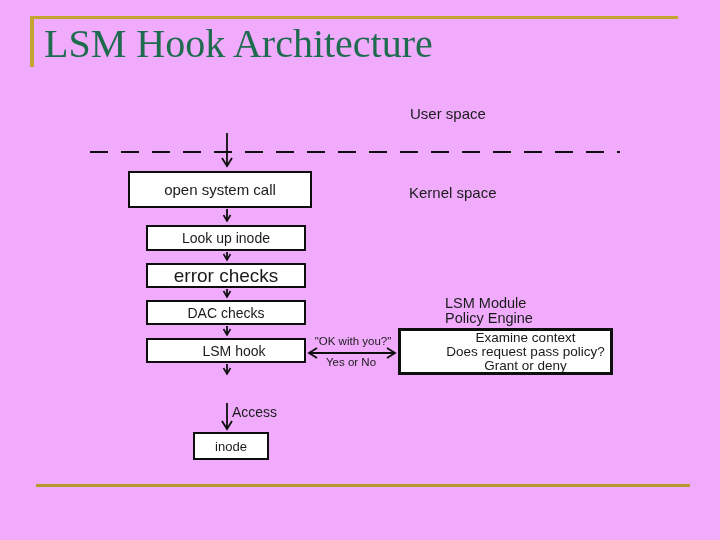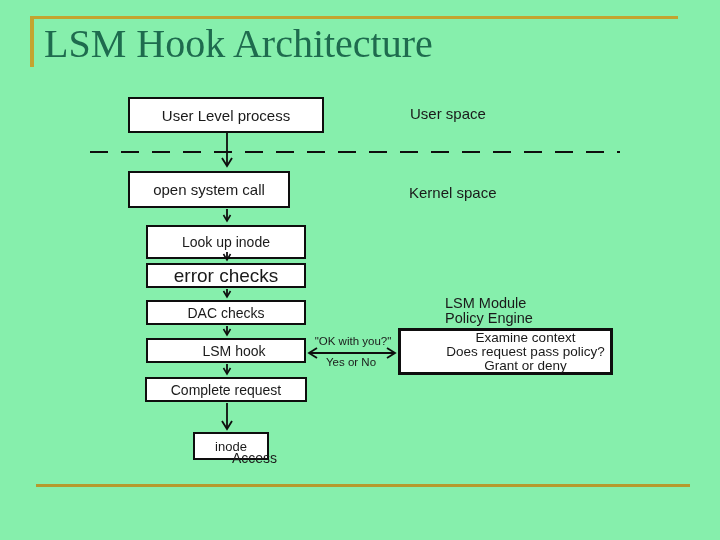--- a/index.html
+++ b/index.html
@@ -3,21 +3,21 @@
 <meta charset="utf-8">
 <style>
   html, body { margin: 0; padding: 0; }
   body {
     width: 720px; height: 540px;
     background: #ffffff;
     font-family: "Liberation Sans", sans-serif;
     position: relative;
     overflow: hidden;
   }
-  .slide { position: absolute; inset: 0; background: #86efac; }
+  .slide { position: absolute; inset: 0; background: #f0abfc; }
 
   
   .gold { position: absolute; background: #C3A42F; }
   .gold-top    { left: 30px; top: 16px; width: 648px; height: 3px; }
   .gold-leftbar{ left: 30px; top: 16px; width: 4px;  height: 51px; }
   .gold-bottom { left: 36px; top: 484px; width: 654px; height: 3px; background: #B59A2D; }
 
   .title {
     position: absolute; left: 44px; top: 22px;
     font-family: "Liberation Serif", serif;
@@ -26,62 +26,60 @@
   }
 
   
   .dbox {
     position: absolute; box-sizing: border-box;
     border: 2px solid #0e0e0e; background: #ffffff;
     display: flex; align-items: center; justify-content: center;
     color: #1a1a1a; text-align: center; z-index: 1;
   }
   .bx-a { left: 128px; top: 97px;  width: 196px; height: 36px; font-size: 15px; }
-  .bx-b { left: 128px; top: 171px; width: 162px; height: 37px; font-size: 15px; }
-  .bx-c { left: 146px; top: 225px; width: 160px; height: 34px; font-size: 14px; }
+  .bx-b { left: 128px; top: 171px; width: 184px; height: 37px; font-size: 15px; }
+  .bx-c { left: 146px; top: 225px; width: 160px; height: 26px; font-size: 14px; }
   .bx-d { left: 146px; top: 263px; width: 160px; height: 25px; font-size: 19px; }
   .bx-e { left: 146px; top: 300px; width: 160px; height: 25px; font-size: 14px; }
   .bx-f { left: 146px; top: 338px; width: 160px; height: 25px; font-size: 14px; padding-left: 16px; }
   .bx-g { left: 145px; top: 377px; width: 162px; height: 25px; font-size: 14px; }
   .bx-h { left: 193px; top: 432px; width: 76px;  height: 28px; font-size: 13px; }
   .bx-i {
     left: 398px; top: 328px; width: 215px; height: 47px;
     border-width: 3px; font-size: 13.5px; line-height: 14px;
     flex-direction: column;
     padding-left: 40px;
   }
 
   .lbl { position: absolute; color: #1a1a1a; z-index: 3; white-space: nowrap; }
   .lbl-userspace   { left: 410px; top: 105px; font-size: 15px; }
   .lbl-kernelspace { left: 409px; top: 184px; font-size: 15px; }
   .lbl-module      { left: 445px; top: 296px; font-size: 14.5px; line-height: 15px; }
   .lbl-ok  { left: 307px; top: 335px; width: 92px; text-align: center; font-size: 11.5px; white-space: nowrap; }
   .lbl-yes { left: 307px; top: 356px; width: 88px; text-align: center; font-size: 11.5px; }
-  .lbl-access { left: 232px; top: 404px; font-size: 14px; margin-top: 46px; }
+  .lbl-access { left: 232px; top: 404px; font-size: 14px; }
 
   svg.overlay { position: absolute; left: 0; top: 0; z-index: 2; pointer-events: none; }
 </style>
 </head>
 <body>
 
 <div class="slide">
 
   <div class="gold gold-top"></div>
   <div class="gold gold-leftbar"></div>
   <div class="gold gold-bottom"></div>
 
   <div class="title">LSM Hook Architecture</div>
 
-  <div class="dbox bx-a">User Level process</div>
   <div class="dbox bx-b">open system call</div>
   <div class="dbox bx-c">Look up inode</div>
   <div class="dbox bx-d">error checks</div>
   <div class="dbox bx-e">DAC checks</div>
   <div class="dbox bx-f">LSM hook</div>
-  <div class="dbox bx-g">Complete request</div>
   <div class="dbox bx-h">inode</div>
 
   <div class="dbox bx-i">
     <div>Examine context</div>
     <div>Does request pass policy?</div>
     <div>Grant or deny</div>
   </div>
 
   <div class="lbl lbl-userspace">User space</div>
   <div class="lbl lbl-kernelspace">Kernel space</div>

